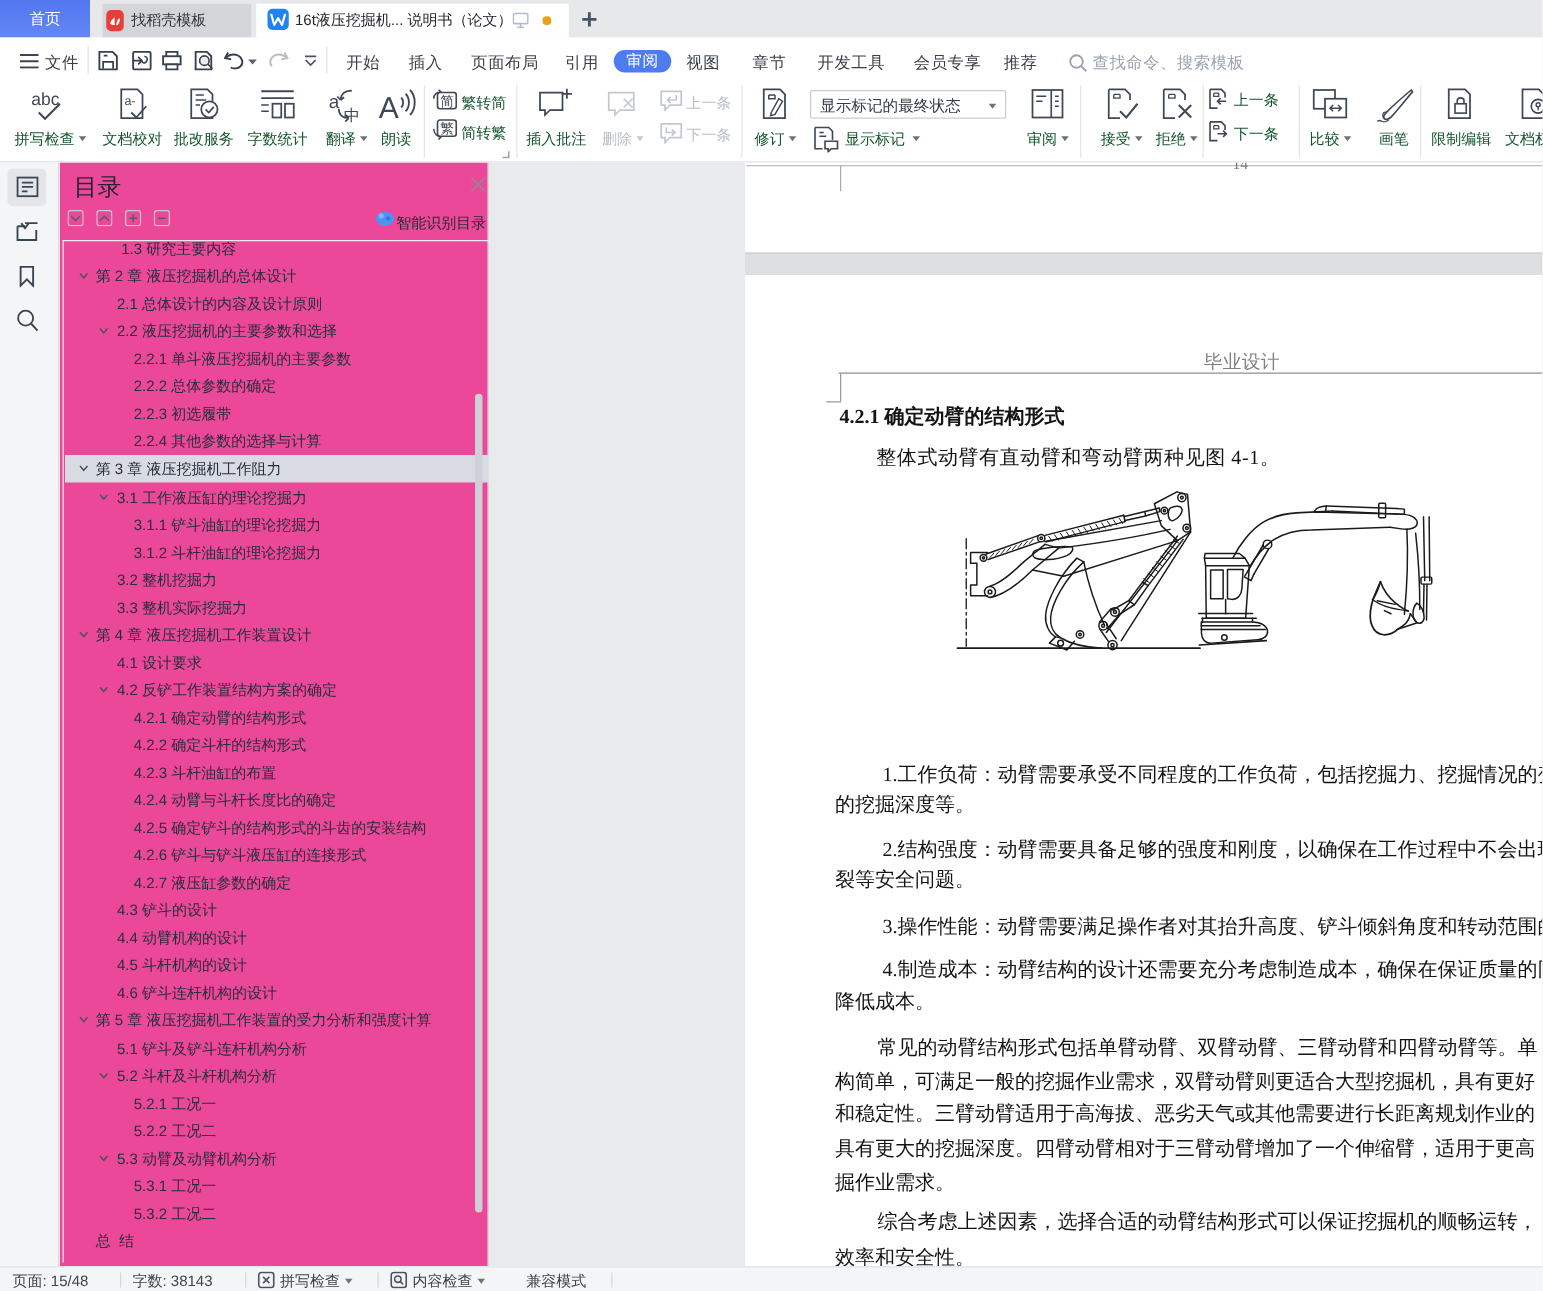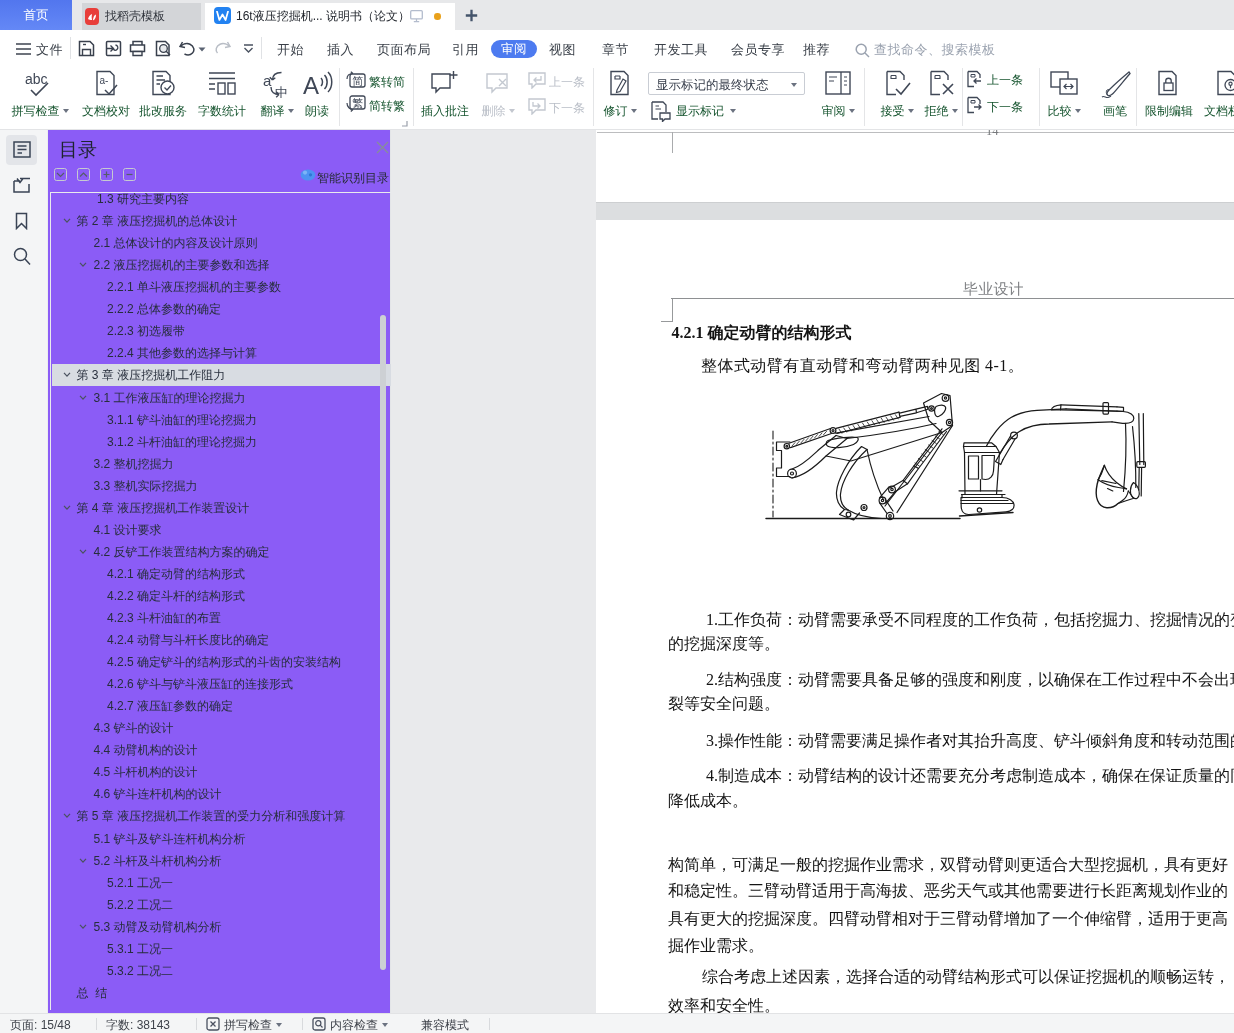--- a/index.html
+++ b/index.html
@@ -21,21 +21,21 @@
 #toolbar{position:absolute;left:0;top:64px;width:1234px;height:66px;background:#fff;border-bottom:1px solid #e3e4e6}
 .tbtn{position:absolute;text-align:center}
 .tlabel{font-size:12px;color:#14532d;white-space:nowrap}
 .tlabel.dis{color:#b9bec7}
 .tsep{position:absolute;top:4px;height:58px;width:1px;background:#e4e5e7}
 .drop{display:inline-block;width:0;height:0;border-left:3.5px solid transparent;border-right:3.5px solid transparent;border-top:4px solid #6b7280;vertical-align:2px;margin-left:3px}
 .drop.dis{border-top-color:#c3c7cf}
 
 #content{position:absolute;left:0;top:130px;width:1234px;height:883px;background:#e9eaec;overflow:hidden}
 #strip{position:absolute;left:0;top:0;width:47px;height:883px;background:#f4f5f6}
-#tocpanel{position:absolute;left:47px;top:0;width:344px;height:883px;background:#8b5cf6;border-left:1px solid #eceef0;border-right:1px solid #e3e5e8}
+#tocpanel{position:absolute;left:47px;top:0;width:344px;height:883px;background:#ec4899;border-left:1px solid #eceef0;border-right:1px solid #e3e5e8}
 #docarea{position:absolute;left:391px;top:0;width:843px;height:883px;background:#e9eaec}
 .page{position:absolute;left:205px;width:638px;background:#fff;overflow:hidden}
 
 .tocrow{position:absolute;font-size:12px;color:#272e3c;white-space:nowrap}
 
 .ser{font-family:"Liberation Serif",serif;color:#141414}
 .dline{position:absolute;font-size:16px;white-space:nowrap}
 
 #statusbar{position:absolute;left:0;top:1013px;width:1234px;height:20px;background:#f4f5f6;border-top:1px solid #e2e3e5;font-size:12px;color:#3f434b}
 .sitem{position:absolute;top:3px;white-space:nowrap}
@@ -532,20 +532,21 @@
 <path d="M372.3 101 L377 107.5 M362 113.5 L370 110.8 L377.8 108.2"></path>
 </g>
             </svg></div>
 <div class="abs ser nw dline" style="left:110px;top:390px">1.工作负荷：动臂需要承受不同程度的工作负荷，包括挖掘力、挖掘情况的变</div>
 <div class="abs ser nw dline" style="left:72px;top:414px">的挖掘深度等。</div>
 <div class="abs ser nw dline" style="left:110px;top:450px">2.结构强度：动臂需要具备足够的强度和刚度，以确保在工作过程中不会出现</div>
 <div class="abs ser nw dline" style="left:72px;top:474px">裂等安全问题。</div>
 <div class="abs ser nw dline" style="left:110px;top:511px">3.操作性能：动臂需要满足操作者对其抬升高度、铲斗倾斜角度和转动范围的</div>
 <div class="abs ser nw dline" style="left:110px;top:546px">4.制造成本：动臂结构的设计还需要充分考虑制造成本，确保在保证质量的同</div>
 <div class="abs ser nw dline" style="left:72px;top:571px">降低成本。</div>
+<div class="abs ser nw dline" style="left:106px;top:608px">常见的动臂结构形式包括单臂动臂、双臂动臂、三臂动臂和四臂动臂等。单</div>
 <div class="abs ser nw dline" style="left:72px;top:635px">构简单，可满足一般的挖掘作业需求，双臂动臂则更适合大型挖掘机，具有更好</div>
 <div class="abs ser nw dline" style="left:72px;top:661px">和稳定性。三臂动臂适用于高海拔、恶劣天气或其他需要进行长距离规划作业的</div>
 <div class="abs ser nw dline" style="left:72px;top:689px">具有更大的挖掘深度。四臂动臂相对于三臂动臂增加了一个伸缩臂，适用于更高</div>
 <div class="abs ser nw dline" style="left:72px;top:716px">掘作业需求。</div>
 <div class="abs ser nw dline" style="left:106px;top:747px">综合考虑上述因素，选择合适的动臂结构形式可以保证挖掘机的顺畅运转，</div>
 <div class="abs ser nw dline" style="left:72px;top:776px">效率和安全性。</div>
     </div>
   </div>
 </div>
 

